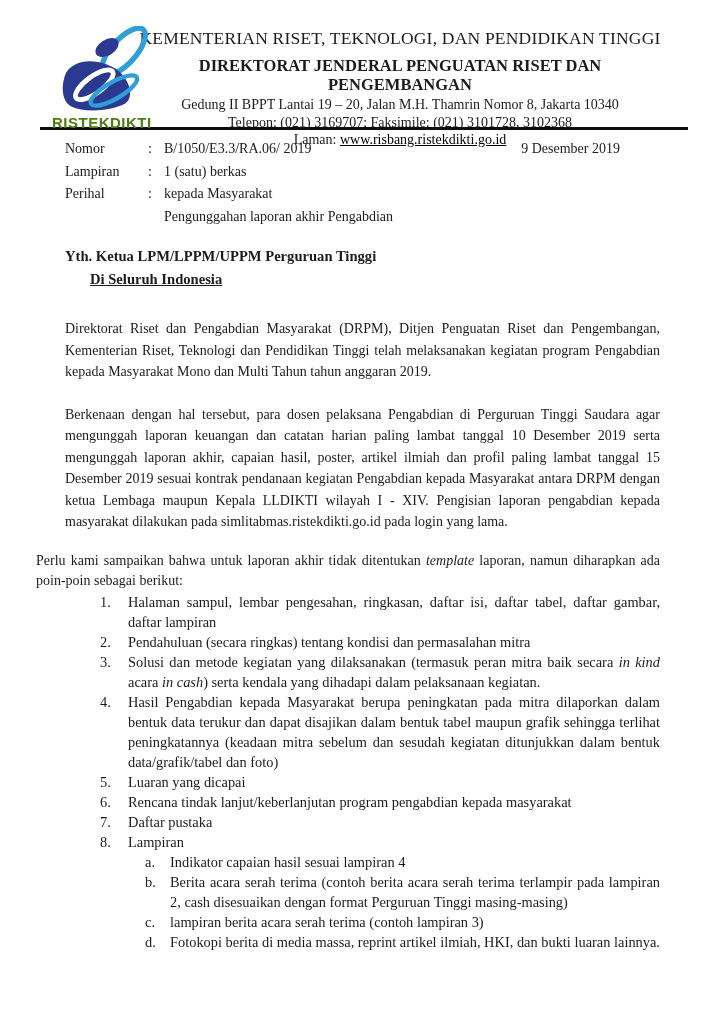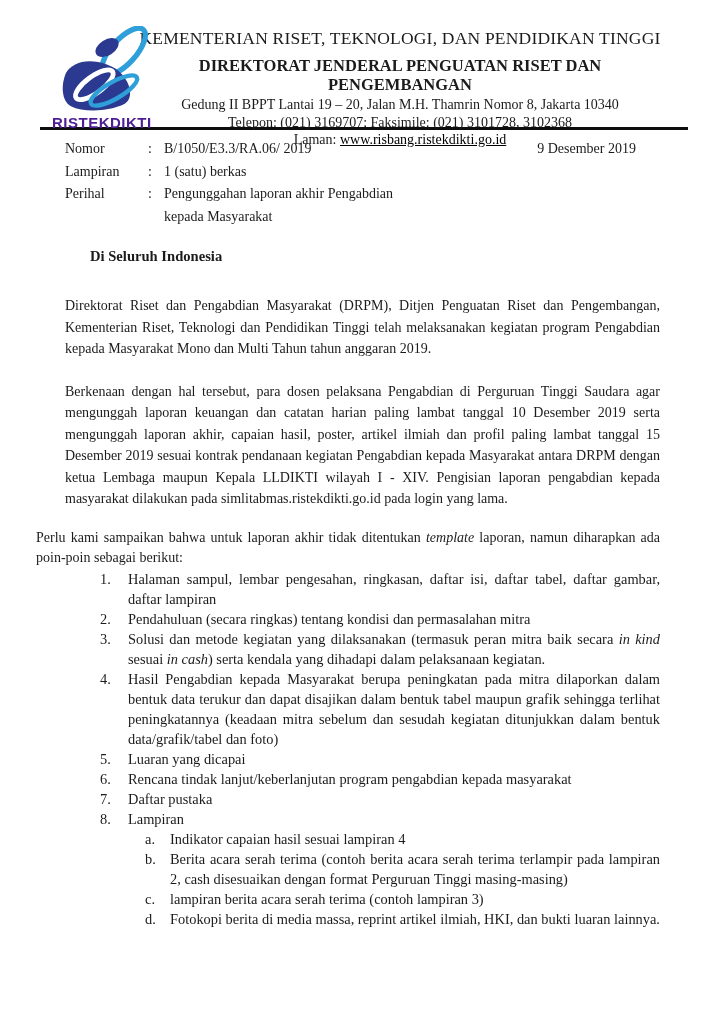--- a/index.html
+++ b/index.html
@@ -18,21 +18,21 @@
   
   .letterhead { position: relative; padding-top: 28px; height: 120px; }
   .logo {
     position: absolute; left: 52px; top: 26px; width: 112px;
     text-align: center;
   }
   .logo svg { display: block; margin: 0 auto; }
   .logo-text {
     font-family: "Liberation Sans", "DejaVu Sans", sans-serif;
     font-weight: bold; font-size: 15px; letter-spacing: 0.5px;
-    color: #4c1d95; margin-top: -2px; text-align: left;
+    color: #4d7c0f; margin-top: -2px; text-align: left;
   }
   .lh-text { margin-left: 76px; width: 648px; text-align: center; }
   .ministry { font-size: 17.5px; letter-spacing: 0.2px; line-height: 20px; white-space: nowrap; }
   .directorate {
     font-size: 16.5px; font-weight: bold; line-height: 18.5px;
     max-width: 450px; margin: 9px auto 2px auto;
   }
   .lh-small { font-size: 14px; line-height: 17.5px; }
   .link { color: #000000; text-decoration: underline; cursor: pointer; }
 
@@ -40,25 +40,25 @@
     margin: 7px 36px 0 40px;
     border-top: 3.5px solid #0d0d0d;
   }
 
   
   .meta { position: relative; margin: 8px 88px 0 65px; font-size: 14px; line-height: 22.5px; }
   .meta-row { display: flex; }
   .m-label { width: 83px; flex-shrink: 0; }
   .m-colon { width: 16px; flex-shrink: 0; }
   .m-value { flex: 1; }
-  .date { position: absolute; top: 0; right: 0; font-family: Liberation Serif, serif; }
+  .date { position: absolute; top: 0; right: 16px; font-family: Liberation Serif, serif; }
 
   
   .recipient { margin: 17px 64px 0 65px; font-weight: bold; font-size: 14.6px; line-height: 23px; }
-  .recipient .line2 { margin-left: 25px; }
+  .recipient .line2 { margin-left: 25px; text-decoration: underline; }
 
   
   .para {
     margin: 21px 64px 0 65px;
     font-size: 14px; line-height: 21.5px;
     text-align: justify;
   }
   .para.intro { line-height: 20.5px; margin-top: 18px; margin-left: 36px; }
 
   .list { margin: 0 64px 0 65px; font-size: 14.4px; line-height: 20px; }
@@ -104,49 +104,50 @@
     </div>
     <div class="meta-row">
       <span class="m-label">Lampiran</span>
       <span class="m-colon">:</span>
       <span class="m-value">1 (satu) berkas</span>
     </div>
     <div class="meta-row">
       <span class="m-label">Perihal</span>
       <span class="m-colon">:</span>
       <span class="m-value">
+        <div>kepada Masyarakat</div>
         <div>Pengunggahan laporan akhir Pengabdian</div>
-        <div>kepada Masyarakat</div>
       </span>
     </div>
     <div class="date">9 Desember 2019</div>
   </section>
 
   <section class="recipient">
+    <div>Yth. Ketua LPM/LPPM/UPPM Perguruan Tinggi</div>
     <div class="line2">Di Seluruh Indonesia</div>
   </section>
 
   <p class="para" style="margin-top:27px">Direktorat Riset dan Pengabdian Masyarakat (DRPM), Ditjen Penguatan Riset dan Pengembangan, Kementerian Riset, Teknologi dan Pendidikan Tinggi telah melaksanakan kegiatan program Pengabdian kepada Masyarakat Mono dan Multi Tahun tahun anggaran 2019.</p>
 
   <p class="para">Berkenaan dengan hal tersebut, para dosen pelaksana Pengabdian di Perguruan Tinggi Saudara agar mengunggah laporan keuangan dan catatan harian paling lambat tanggal 10 Desember 2019 serta mengunggah laporan akhir, capaian hasil, poster, artikel ilmiah dan profil paling lambat tanggal 15 Desember 2019 sesuai kontrak pendanaan kegiatan Pengabdian kepada Masyarakat antara DRPM dengan ketua Lembaga maupun Kepala LLDIKTI wilayah I - XIV. Pengisian laporan pengabdian kepada masyarakat dilakukan pada simlitabmas.ristekdikti.go.id pada login yang lama.</p>
 
   <p class="para intro"><span>Perlu kami sampaikan bahwa untuk laporan akhir tidak ditentukan </span><i>template</i><span> laporan, namun diharapkan ada poin-poin sebagai berikut:</span></p>
 
   <section class="list">
     <div class="li">
       <span class="num">1.</span>
       <span class="txt">Halaman sampul, lembar pengesahan, ringkasan, daftar isi, daftar tabel, daftar gambar, daftar lampiran</span>
     </div>
     <div class="li">
       <span class="num">2.</span>
       <span class="txt">Pendahuluan (secara ringkas) tentang kondisi dan permasalahan mitra</span>
     </div>
     <div class="li">
       <span class="num">3.</span>
-      <span class="txt"><span>Solusi dan metode kegiatan yang dilaksanakan (termasuk peran mitra baik secara </span><i>in kind</i><span> sesuai </span><i>in cash</i><span>) serta kendala yang dihadapi dalam pelaksanaan kegiatan.</span></span>
+      <span class="txt"><span>Solusi dan metode kegiatan yang dilaksanakan (termasuk peran mitra baik secara </span><i>in kind</i><span> acara </span><i>in cash</i><span>) serta kendala yang dihadapi dalam pelaksanaan kegiatan.</span></span>
     </div>
     <div class="li">
       <span class="num">4.</span>
       <span class="txt">Hasil Pengabdian kepada Masyarakat berupa peningkatan pada mitra dilaporkan dalam bentuk data terukur dan dapat disajikan dalam bentuk tabel maupun grafik sehingga terlihat peningkatannya (keadaan mitra sebelum dan sesudah kegiatan ditunjukkan dalam bentuk data/grafik/tabel dan foto)</span>
     </div>
     <div class="li">
       <span class="num">5.</span>
       <span class="txt">Luaran yang dicapai</span>
     </div>
     <div class="li">

